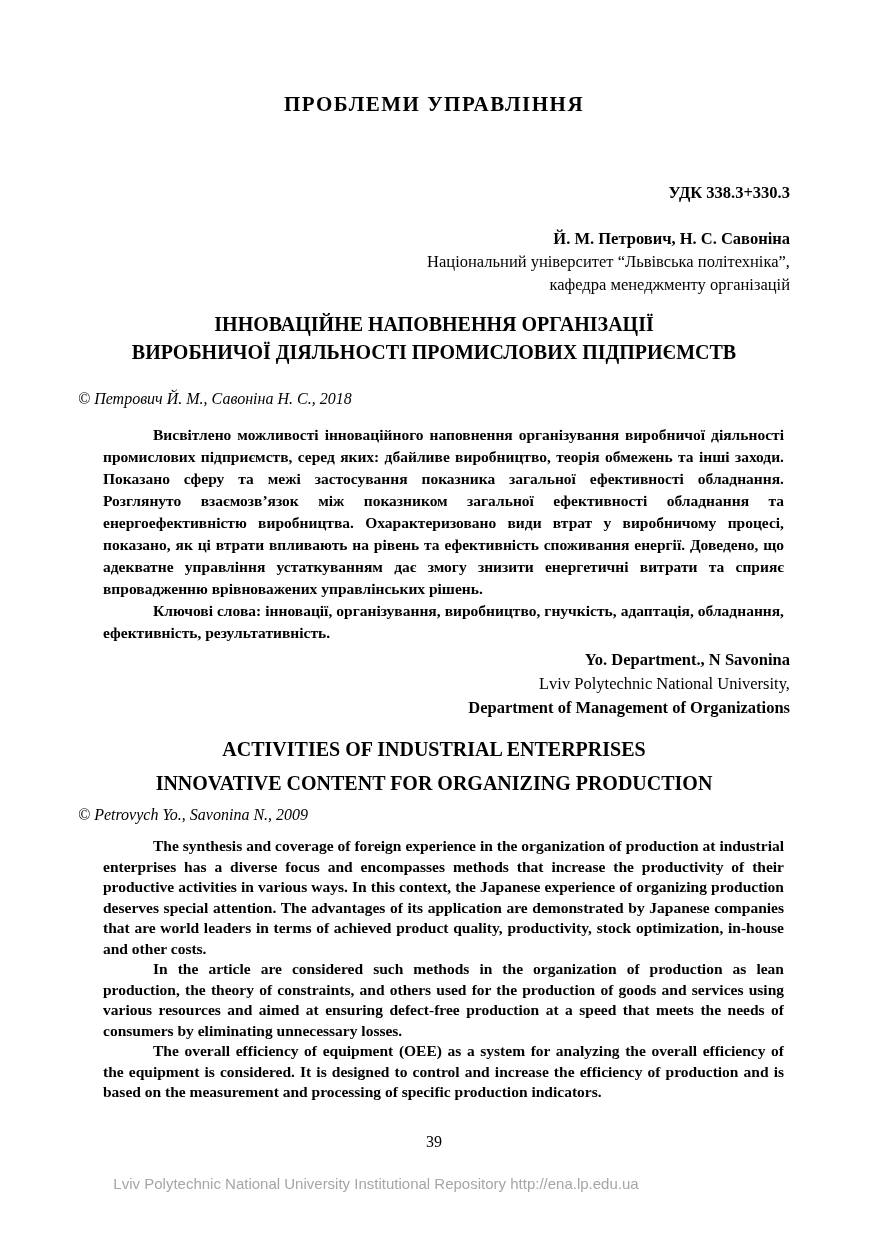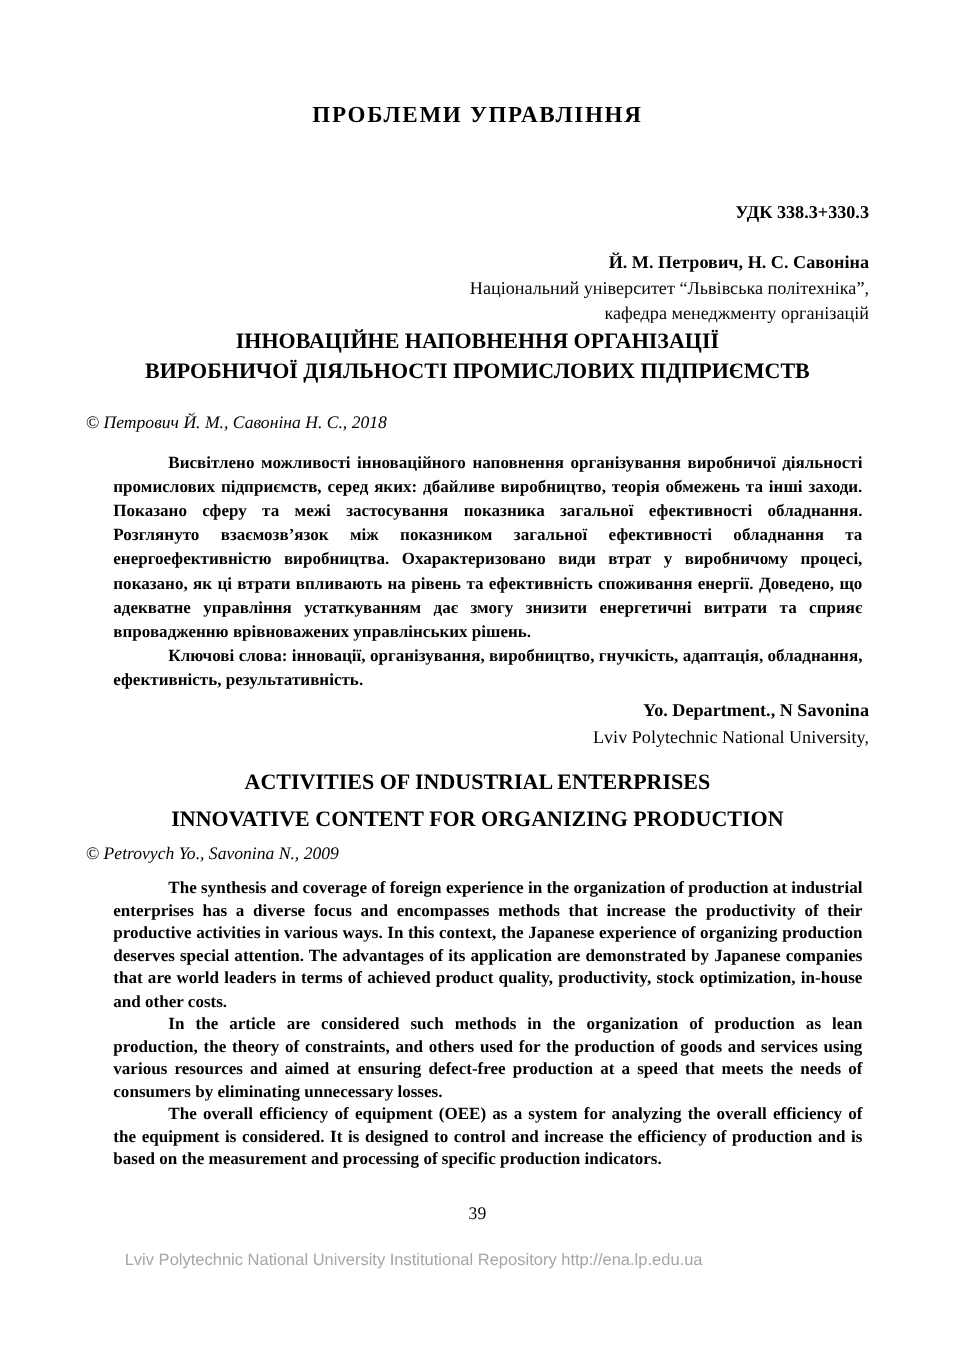--- a/index.html
+++ b/index.html
@@ -36,21 +36,21 @@
     font-size: 16.5px;
   }
   .authors-block-ua {
     margin-top: 24px;
     text-align: right;
     font-size: 16.5px;
     line-height: 23px;
   }
   .authors-block-ua .bold-line { font-weight: bold; }
   .title-ua {
-    margin-top: 0;
+    margin-top: 14px;
     text-align: center;
     font-weight: bold;
     font-size: 20px;
     line-height: 28px;
   }
   .copyright-line {
     margin-top: 24px;
     font-style: italic;
     font-size: 16px;
   }
@@ -122,20 +122,21 @@
     <div class="copyright-line">© Петрович Й. М., Савоніна Н. С., 2018</div>
 
     <div class="abstract-ua">
       <p>Висвітлено можливості інноваційного наповнення організування виробничої діяльності промислових підприємств, серед яких: дбайливе виробництво, теорія обмежень та інші заходи. Показано сферу та межі застосування показника загальної ефективності обладнання. Розглянуто взаємозв’язок між показником загальної ефективності обладнання та енергоефективністю виробництва. Охарактеризовано види втрат у виробничому процесі, показано, як ці втрати впливають на рівень та ефективність споживання енергії. Доведено, що адекватне управління устаткуванням дає змогу знизити енергетичні витрати та сприяє впровадженню врівноважених управлінських рішень.</p>
       <p>Ключові слова: інновації, організування, виробництво, гнучкість, адаптація, обладнання, ефективність, результативність.</p>
     </div>
 
     <div class="authors-block-en">
       <div class="bold-line">Yo. Department., N Savonina</div>
       <div>Lviv Polytechnic National University,</div>
+      <div class="bold-line">Department of Management of Organizations</div>
     </div>
 
     <div class="title-en">
       <div>ACTIVITIES OF INDUSTRIAL ENTERPRISES</div>
       <div>INNOVATIVE CONTENT FOR ORGANIZING PRODUCTION</div>
     </div>
 
     <div class="copyright-line copyright-en">© Petrovych Yo., Savonina N., 2009</div>
 
     <div class="abstract-en">

